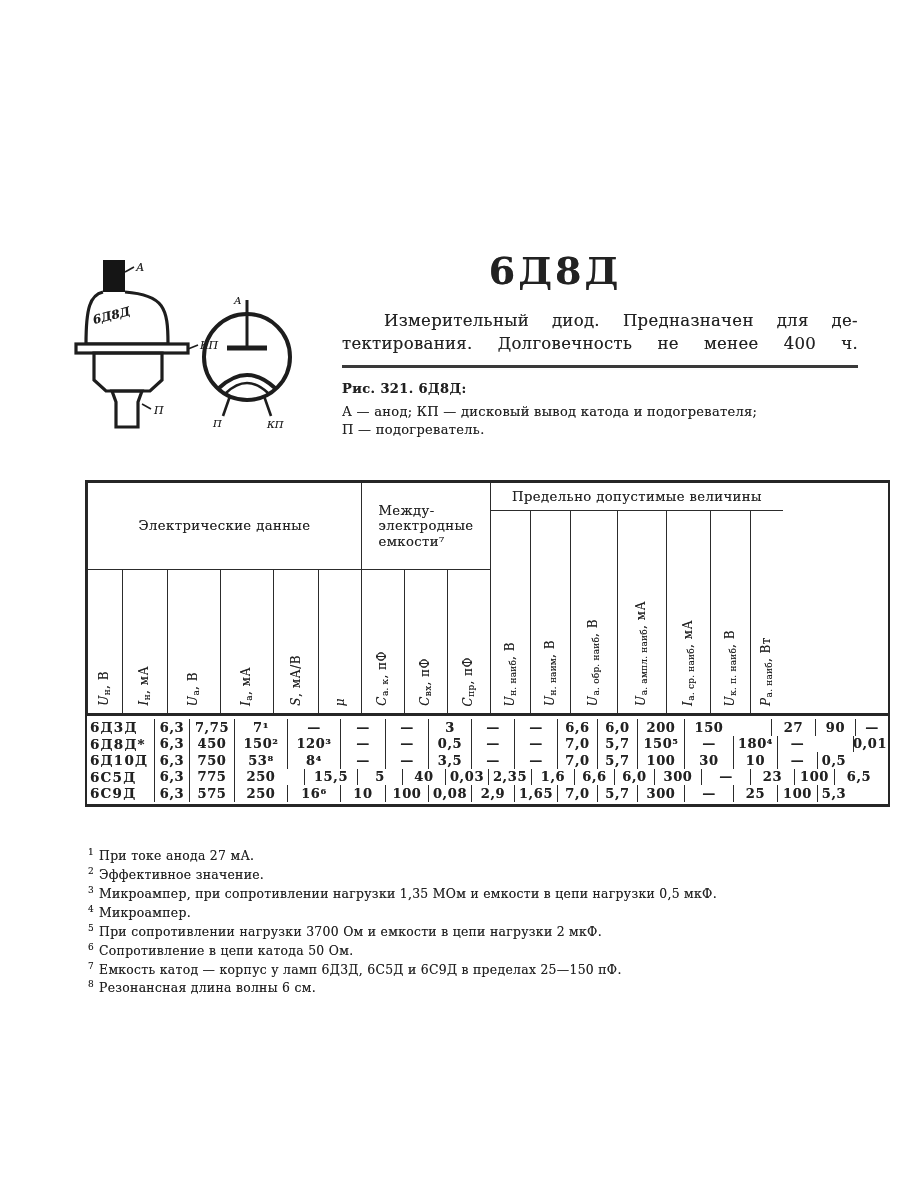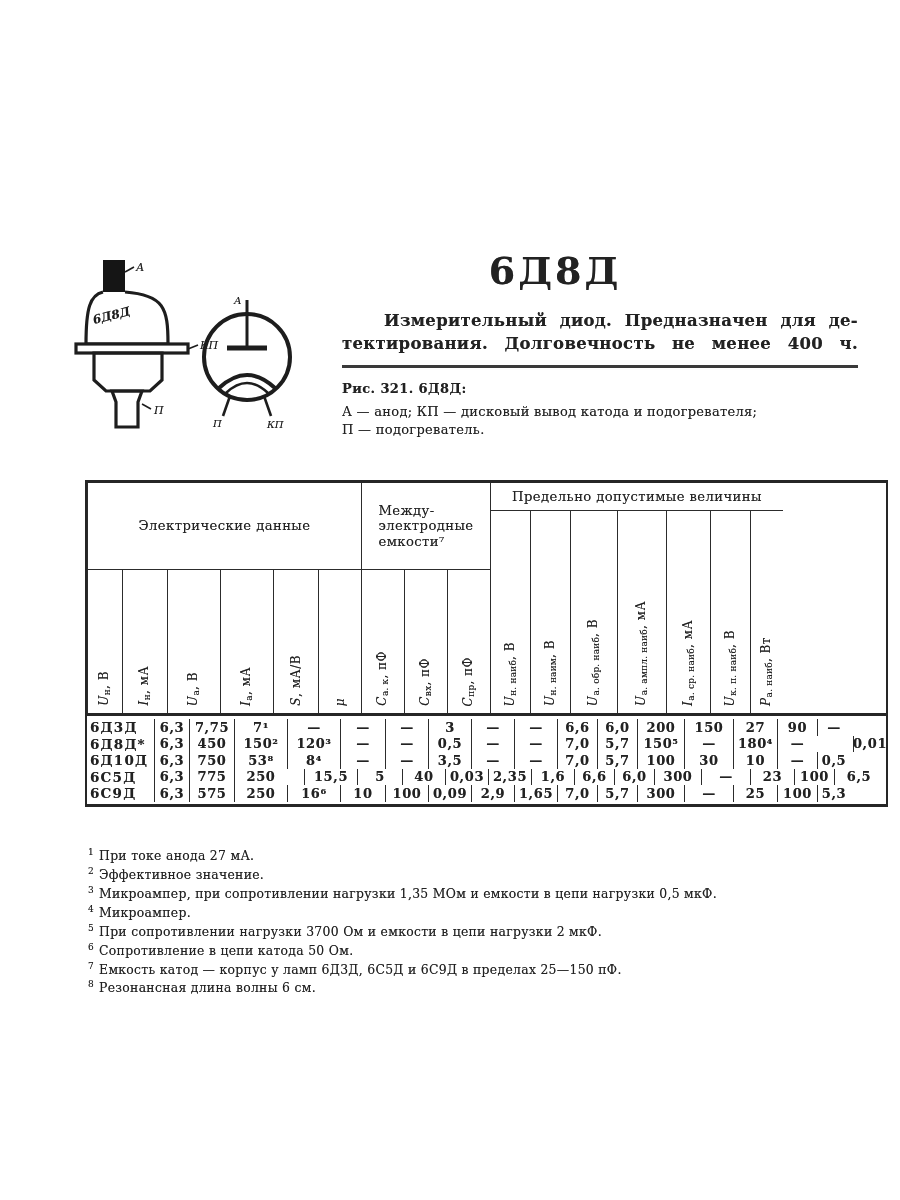--- a/index.html
+++ b/index.html
@@ -5,21 +5,21 @@
   html,body{margin:0;padding:0;}
   body{
     width:900px;height:1200px;position:relative;overflow:hidden;
     background:#ffffff;color:#222;
     font-family:"DejaVu Serif", serif;
     text-shadow:0 0 0.6px rgba(40,40,40,.55);
   }
   
   .headblock{position:absolute;left:342px;top:248px;width:516px;}
   .title{font-size:38px;font-weight:bold;letter-spacing:3px;text-align:center;margin:0 90px 16px 0;}
-  .intro{font-weight:bold;font-size:16.5px;line-height:23px;letter-spacing:.3px;}
+  .intro{font-weight:normal;font-size:16.5px;line-height:23px;letter-spacing:.3px;}
   .intro .l1{padding-left:42px;text-align:justify;text-align-last:justify;}
   .intro .l2{text-align:justify;text-align-last:justify;}
   .rule{border-top:3px solid #3a3a3a;margin:10px 0 13px;filter:blur(.3px);}
   .caption{font-size:13px;letter-spacing:.4px;margin-bottom:7px;font-weight:bold;}
   .legend{font-size:13px;line-height:17.5px;letter-spacing:.3px;}
   
   .figure{position:absolute;left:70px;top:250px;}
   .figure text{font-family:"DejaVu Serif", serif;font-style:italic;fill:#1d1d1d;}
   
   .ptable{position:absolute;left:85px;top:480px;border:2px solid #262626;border-top-width:3px;border-bottom-width:3px;}
@@ -180,21 +180,21 @@
         <div class="tcell" style="width: 52px;">—</div>
         <div class="tcell" style="width: 44px;">—</div>
         <div class="tcell" style="width: 42px;">—</div>
         <div class="tcell" style="width: 42px;">3</div>
         <div class="tcell" style="width: 42px;">—</div>
         <div class="tcell" style="width: 42px;">—</div>
         <div class="tcell" style="width: 39px;">6,6</div>
         <div class="tcell" style="width: 39px;">6,0</div>
         <div class="tcell" style="width: 46px;">200</div>
         <div class="tcell" style="width: 48px;">150</div>
-        <div class="tcell" style="width: 43px;">27</div>
+        <div class="tcell" style="width: 43px; margin-left: 38px;">27</div>
         <div class="tcell" style="width: 39px;">90</div>
         <div class="tcell" style="width: 32px;">—</div>
       </div>
       <div class="trow">
         <div class="rtype">6Д8Д*</div>
         <div class="tcell" style="width: 34px;">6,3</div>
         <div class="tcell" style="width: 44px;">450</div>
         <div class="tcell" style="width: 52px;">150²</div>
         <div class="tcell" style="width: 52px;">120³</div>
         <div class="tcell" style="width: 44px;">—</div>
@@ -249,21 +249,21 @@
         <div class="tcell" style="width: 32px; padding-left: 8px;">6,5</div>
       </div>
       <div class="trow">
         <div class="rtype">6С9Д</div>
         <div class="tcell" style="width: 34px;">6,3</div>
         <div class="tcell" style="width: 44px;">575</div>
         <div class="tcell" style="width: 52px;">250</div>
         <div class="tcell" style="width: 52px;">16⁶</div>
         <div class="tcell" style="width: 44px;">10</div>
         <div class="tcell" style="width: 42px;">100</div>
-        <div class="tcell" style="width: 42px;">0,09</div>
+        <div class="tcell" style="width: 42px;">0,08</div>
         <div class="tcell" style="width: 42px;">2,9</div>
         <div class="tcell" style="width: 42px;">1,65</div>
         <div class="tcell" style="width: 39px;">7,0</div>
         <div class="tcell" style="width: 39px;">5,7</div>
         <div class="tcell" style="width: 46px;">300</div>
         <div class="tcell" style="width: 48px;">—</div>
         <div class="tcell" style="width: 43px;">25</div>
         <div class="tcell" style="width: 39px;">100</div>
         <div class="tcell" style="width: 32px;">5,3</div>
       </div>

